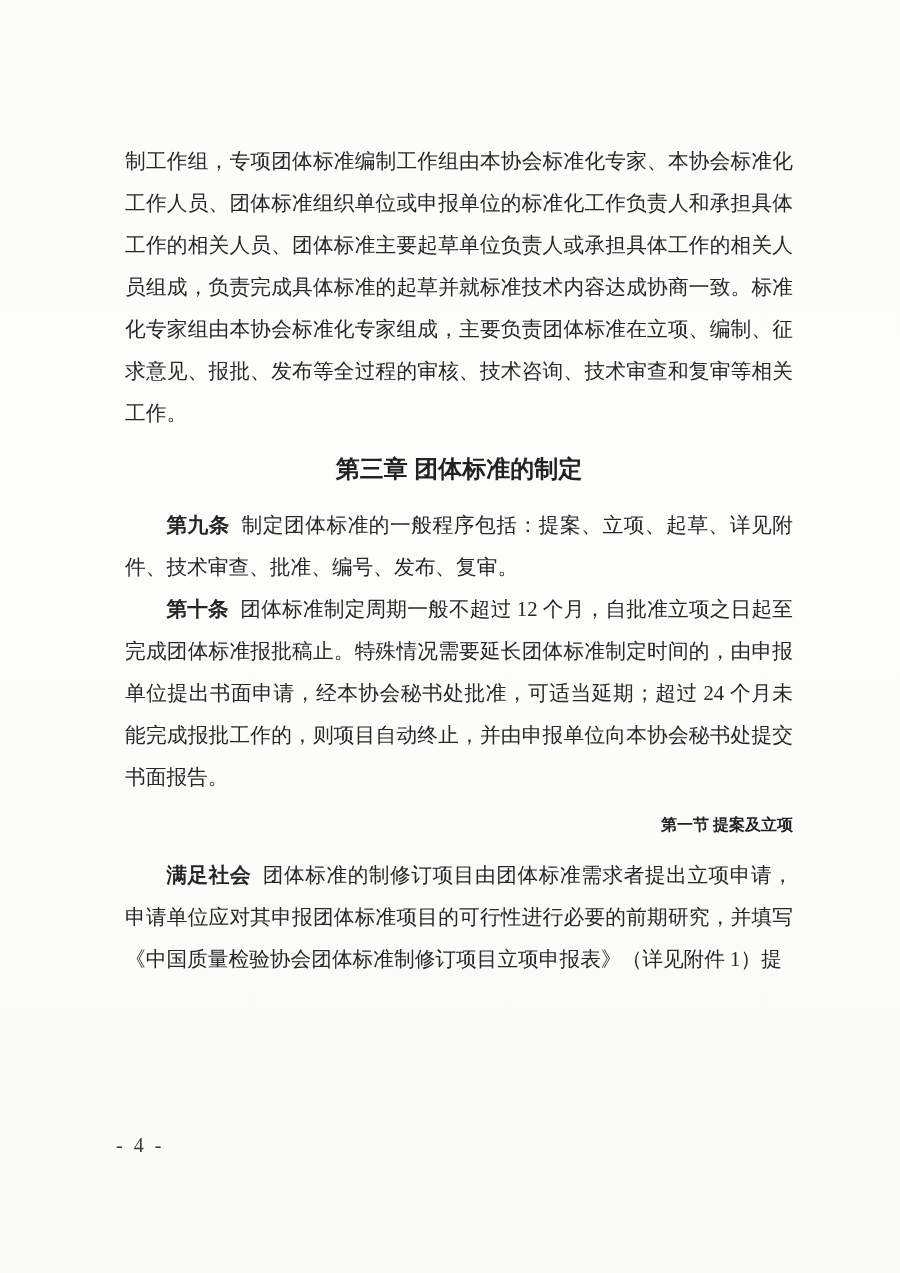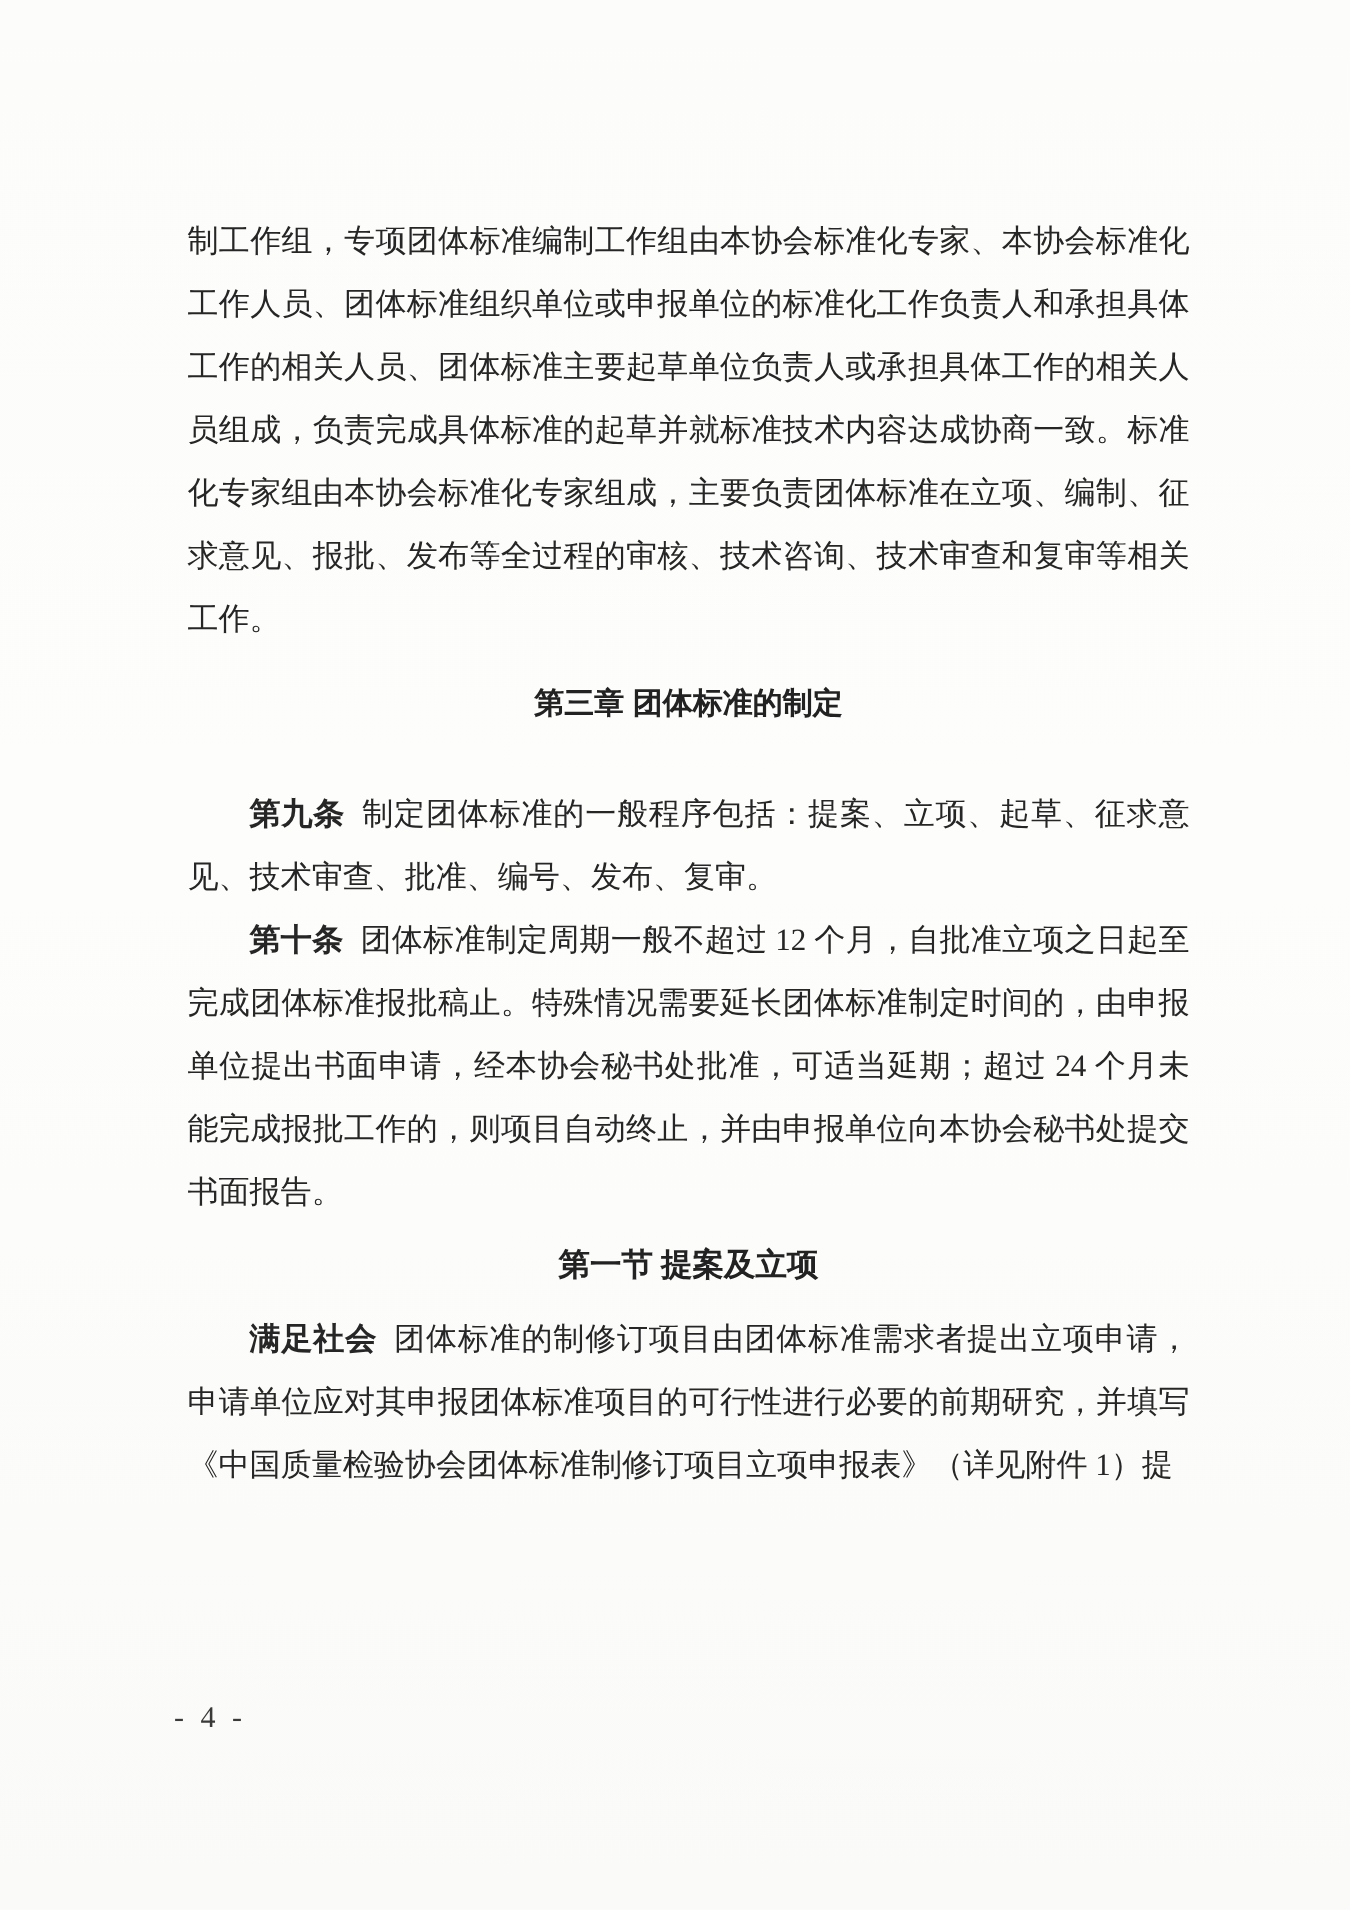--- a/index.html
+++ b/index.html
@@ -38,31 +38,31 @@
   p.indent {
     text-indent: 2em;
   }
   .art-label {
     font-weight: bold;
     margin-right: 0.55em;
   }
   .chapter-heading {
     font-family: "Liberation Sans", "DejaVu Sans", sans-serif;
     font-weight: bold;
-    font-size: 20px;
+    font-size: 24px;
     text-align: center;
     text-indent: 0;
     line-height: 42px;
-    margin: 14px 0 32px 0;
+    margin: 14px 0 14px 0;
     color: #222;
   }
   .section-heading {
     font-weight: bold;
-    font-size: 21px;
-    text-align: center;
+    font-size: 16px;
+    text-align: right;
     text-indent: 0;
     line-height: 42px;
     margin: 6px 0 8px 0;
     color: #222;
   }
   .page-number {
     position: absolute;
     left: 116px;
     top: 1134px;
     font-size: 20px;
@@ -76,21 +76,21 @@
 
 <div class="sheet">
 
   <div class="content">
 
     <p>制工作组，专项团体标准编制工作组由本协会标准化专家、本协会标准化工作人员、团体标准组织单位或申报单位的标准化工作负责人和承担具体工作的相关人员、团体标准主要起草单位负责人或承担具体工作的相关人员组成，负责完成具体标准的起草并就标准技术内容达成协商一致。标准化专家组由本协会标准化专家组成，主要负责团体标准在立项、编制、征求意见、报批、发布等全过程的审核、技术咨询、技术审查和复审等相关工作。</p>
 
     <div class="chapter-heading">第三章 团体标准的制定</div>
 
 
-    <p class="indent"><span class="art-label">第九条</span><span>制定团体标准的一般程序包括：提案、立项、起草、征求意见、技术审查、批准、编号、发布、复审。</span></p>
+    <p class="indent"><span class="art-label">第九条</span><span>制定团体标准的一般程序包括：提案、立项、起草、详见附件、技术审查、批准、编号、发布、复审。</span></p>
 
     <p class="indent"><span class="art-label">第十条</span><span>团体标准制定周期一般不超过 12 个月，自批准立项之日起至完成团体标准报批稿止。特殊情况需要延长团体标准制定时间的，由申报单位提出书面申请，经本协会秘书处批准，可适当延期；超过 24 个月未能完成报批工作的，则项目自动终止，并由申报单位向本协会秘书处提交书面报告。</span></p>
 
     <div class="section-heading">第一节 提案及立项</div>
 
     <p class="indent"><span class="art-label">满足社会</span><span>团体标准的制修订项目由团体标准需求者提出立项申请，申请单位应对其申报团体标准项目的可行性进行必要的前期研究，并填写《中国质量检验协会团体标准制修订项目立项申报表》（详见附件 1）提</span></p>
 
   </div>
 
   <div class="page-number">- 4 -</div>

